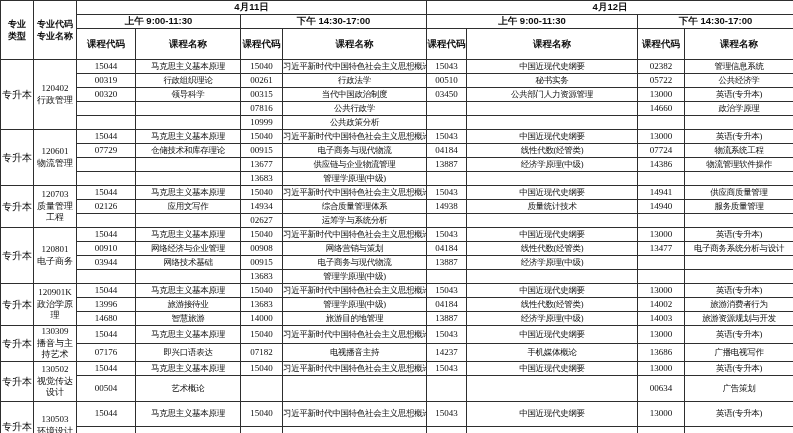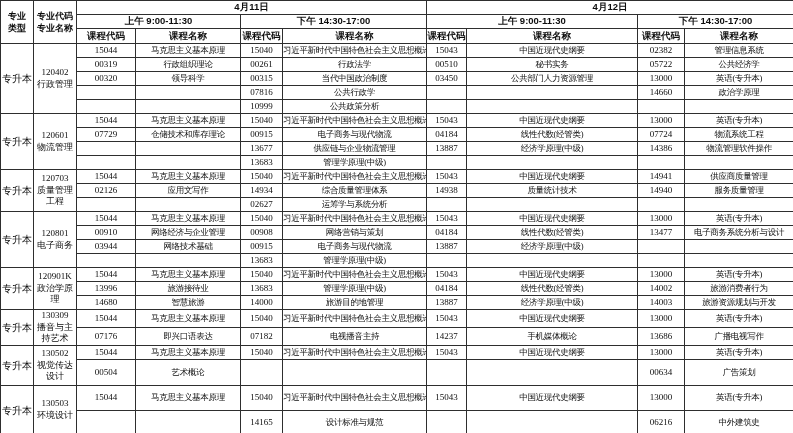--- a/index.html
+++ b/index.html
@@ -16,21 +16,21 @@
     padding:0;margin:0;
     text-align:center;vertical-align:middle;
     overflow:hidden;white-space:nowrap;
   }
   thead th{
     font-family:Liberation Sans, sans-serif;
     font-weight:bold;font-size:9.5px;line-height:1.1;
     background:#fff;
   }
   tr.hrow{height:14px;}
-  tr.hrow3{height:15px;}
+  tr.hrow3{height:31px;}
   th.hmc{
     white-space:normal;font-size:9px;padding:0 6px;line-height:1.35;
   }
   th.hmc2{
     white-space:normal;font-size:9px;padding:8px 3px;line-height:1.35;
   }
   tbody td{font-size:9px;line-height:1.1;}
   tbody td.code{font-size:9px;letter-spacing:0;}
   tbody td.name{font-size:8.5px;letter-spacing:-0.3px;}
   tbody td.level-cell{font-size:10px;}

